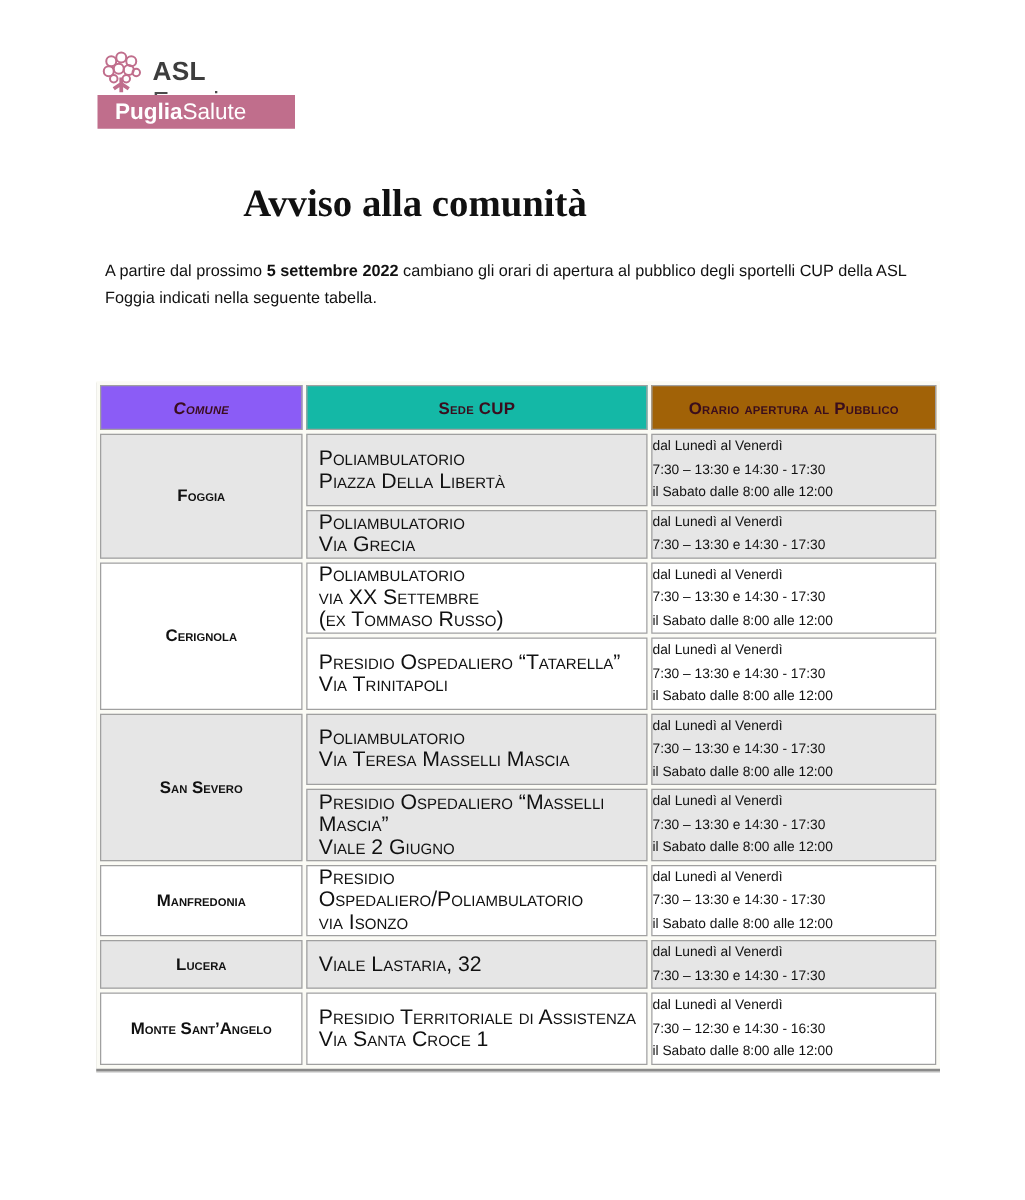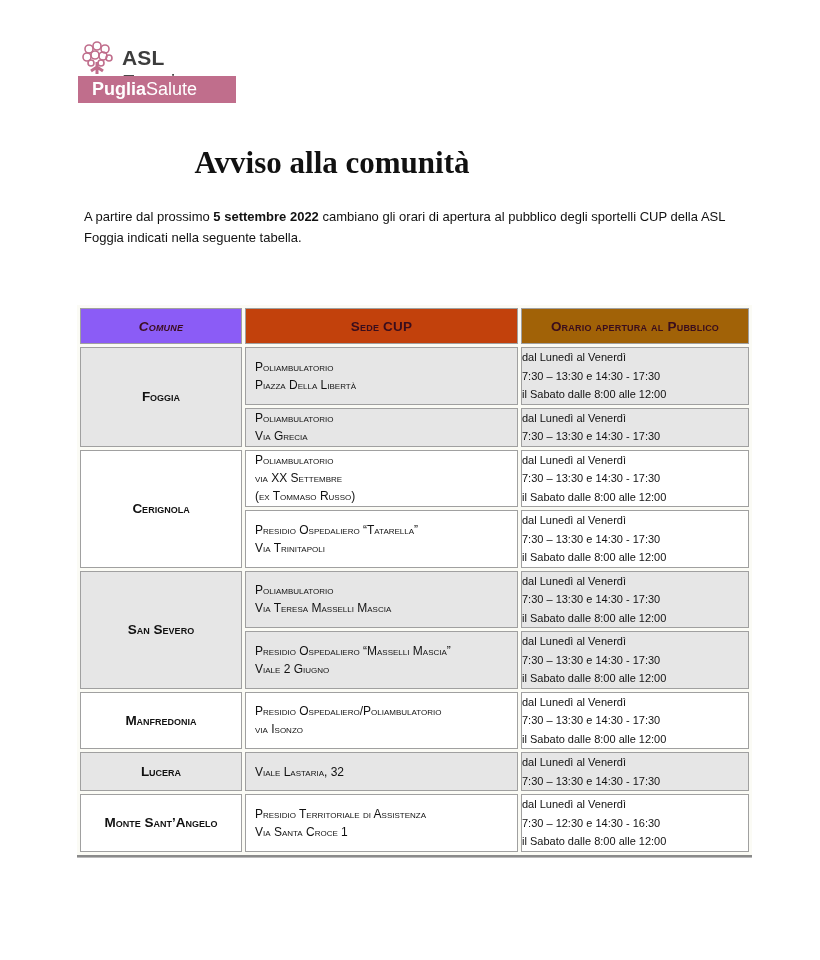--- a/index.html
+++ b/index.html
@@ -32,21 +32,21 @@
     font-size: 12.5px;
   }
   table.sched td, table.sched th {
     border: 1px solid #a0a0a0; padding: 0;
   }
   table.sched th {
     background: #ff6a9b; color: #3a0d1d; height: 34px; font-weight: bold;
     font-variant: small-caps; font-size: 13.5px; letter-spacing: 0.2px;
   }
   .c-com { width: 160px; text-align: center; font-weight: bold; font-variant: small-caps; font-size: 13.5px; }
-  .c-sede { width: 262px; padding-left: 9px !important; font-variant: small-caps; font-size: 12px; line-height: 18px; margin-top: 36px; }
+  .c-sede { width: 262px; padding-left: 9px !important; font-variant: small-caps; font-size: 17px; line-height: 18px; margin-top: 36px; }
   .c-orario { text-align: left; font-size: 11px; line-height: 18.5px; }
   tr.grey td { background: #e6e6e6; }
   tr.white td { background: #ffffff; }
   .line { display: block; }
 </style>
 </head>
 <body>
 
 <div class="logo">
   <svg class="tree" viewBox="0 0 34 34">
@@ -70,21 +70,21 @@
 <div class="title">Avviso alla comunità</div>
 
 <div class="intro">
   <span>A partire dal prossimo </span><b>5 settembre 2022</b><span> cambiano gli orari di apertura al pubblico degli sportelli CUP della ASL Foggia indicati nella seguente tabella.</span><br>
 </div>
 
 <table class="sched">
   <thead>
     <tr>
       <th style="background: #8b5cf6; font-style: italic;">Comune</th>
-      <th style="background: #c2410c;">Sede CUP</th>
+      <th style="background: #14b8a6;">Sede CUP</th>
       <th style="background: #a16207;">Orario apertura al Pubblico</th>
     </tr>
   </thead>
   <tbody id="tbody">
       <tr class="grey">
         <td class="c-com" rowspan="2">Foggia</td>
         <td class="c-sede">
           <span class="line">Poliambulatorio</span>
           <span class="line">Piazza Della Libertà</span>
         </td>

